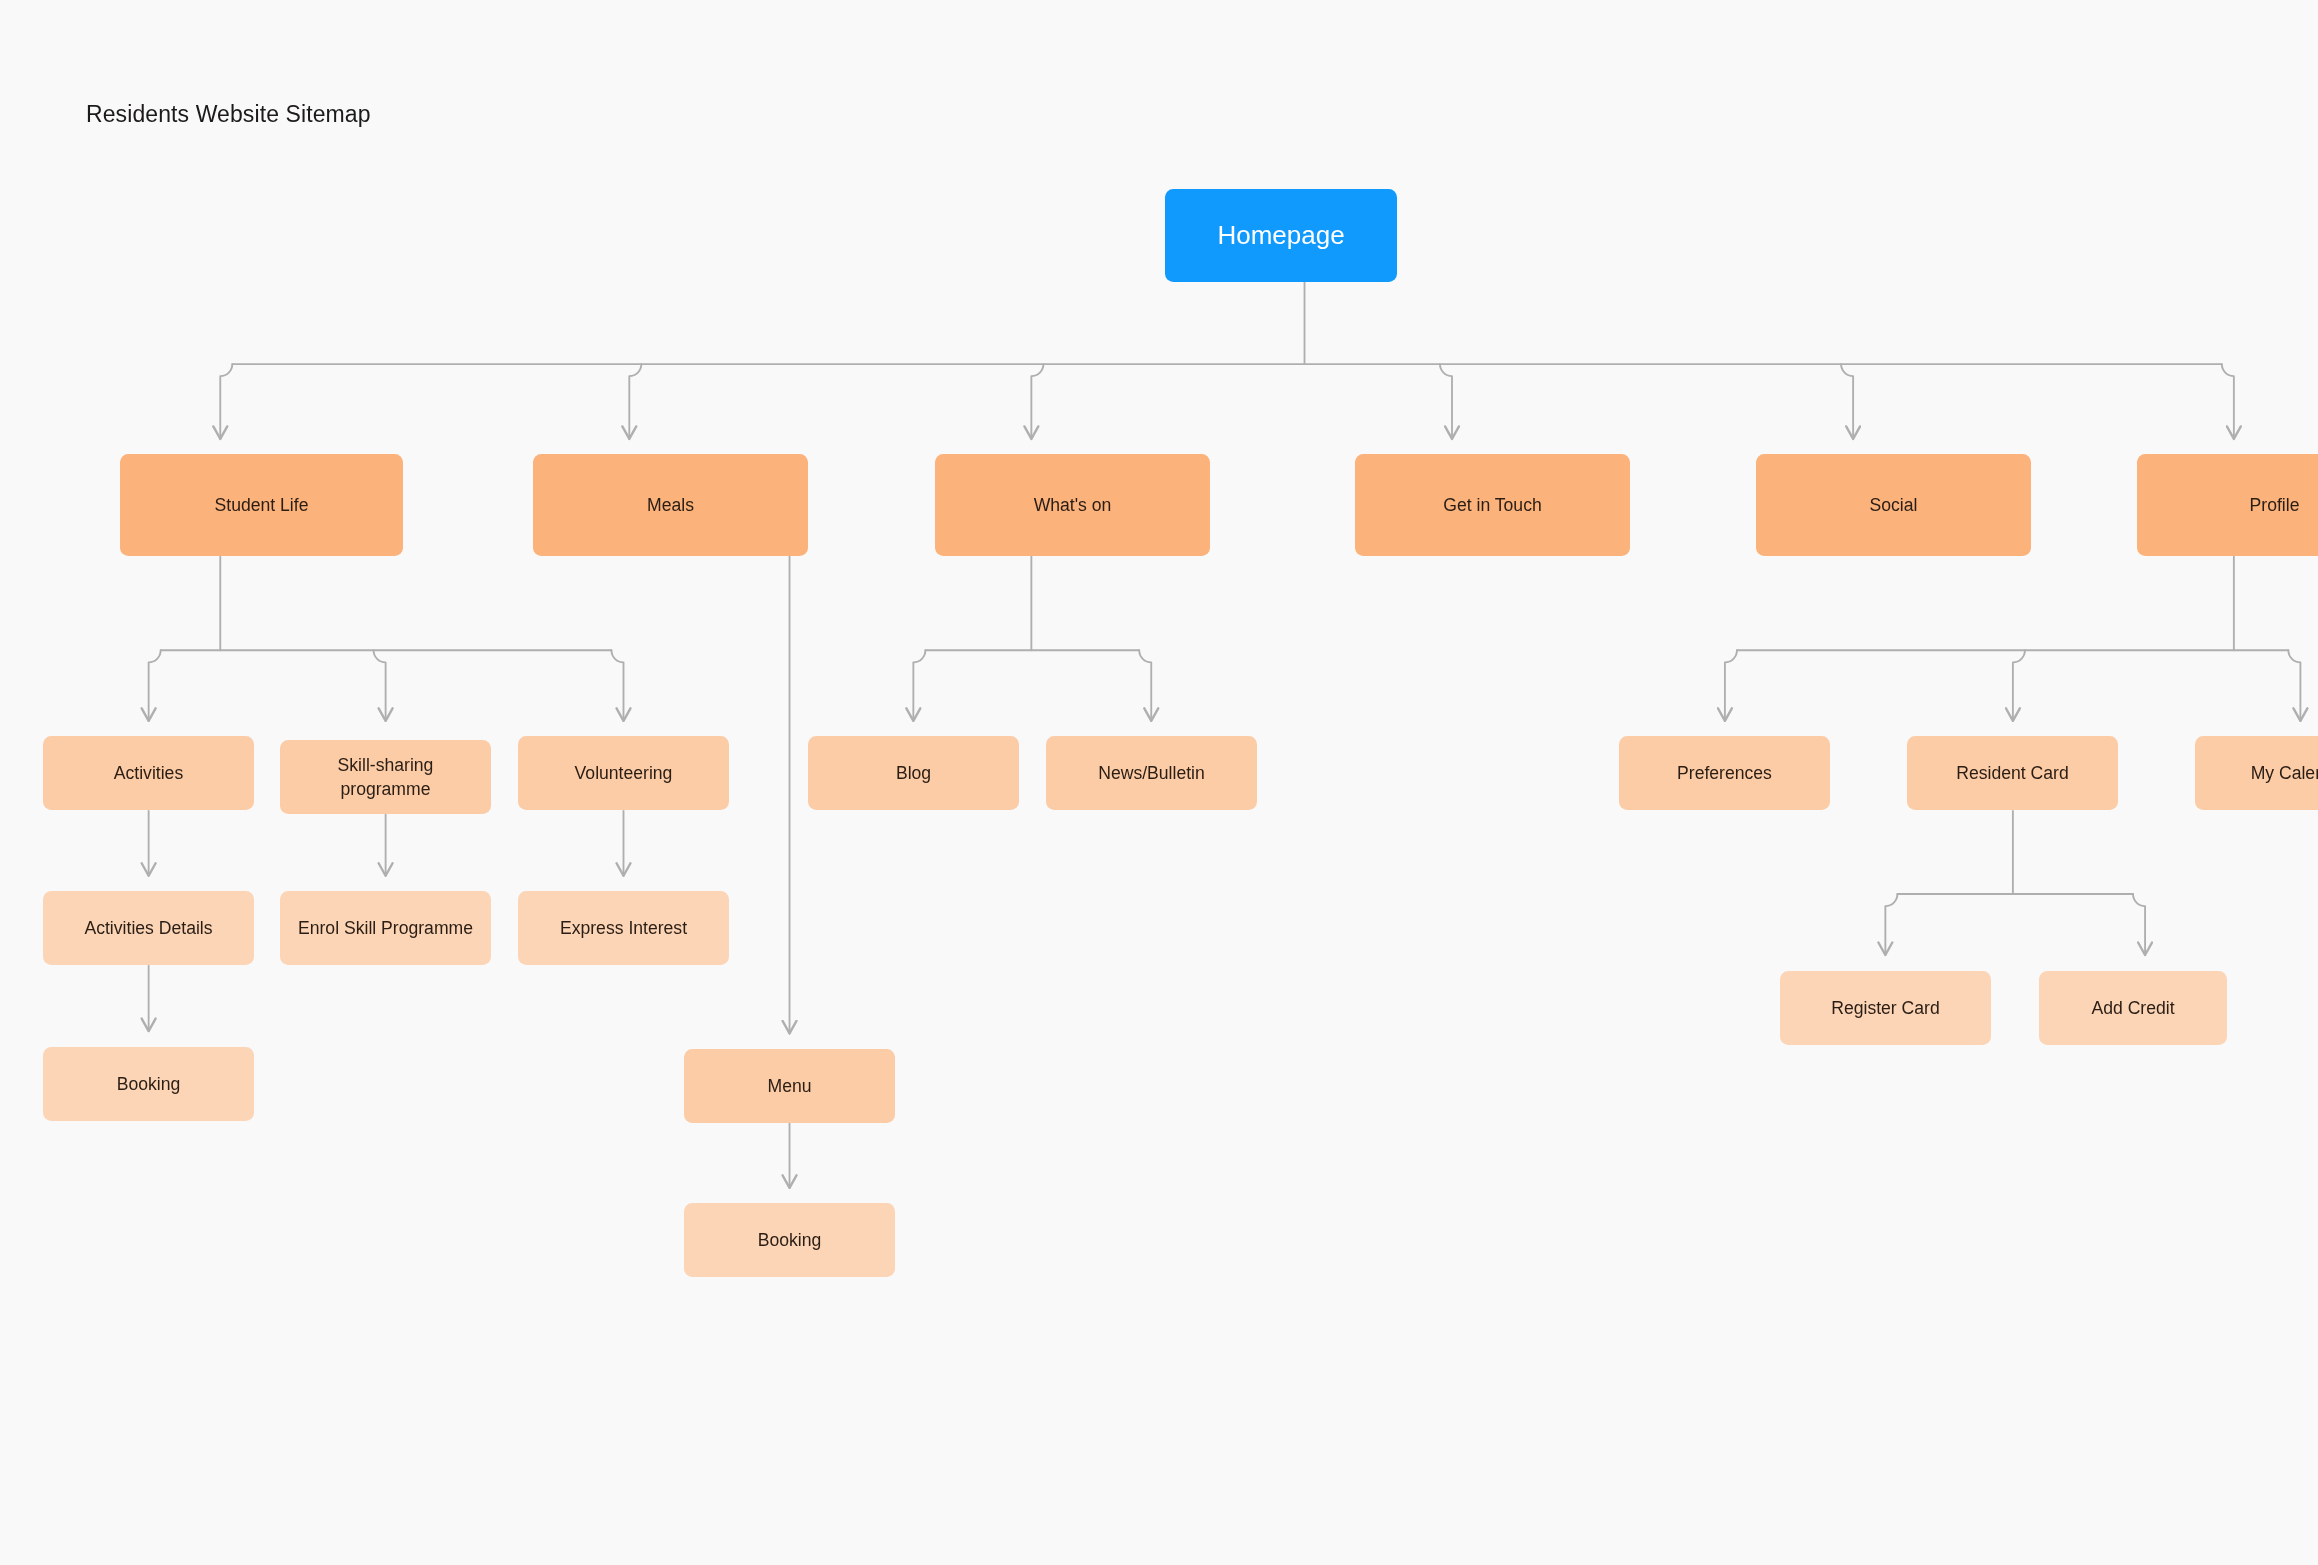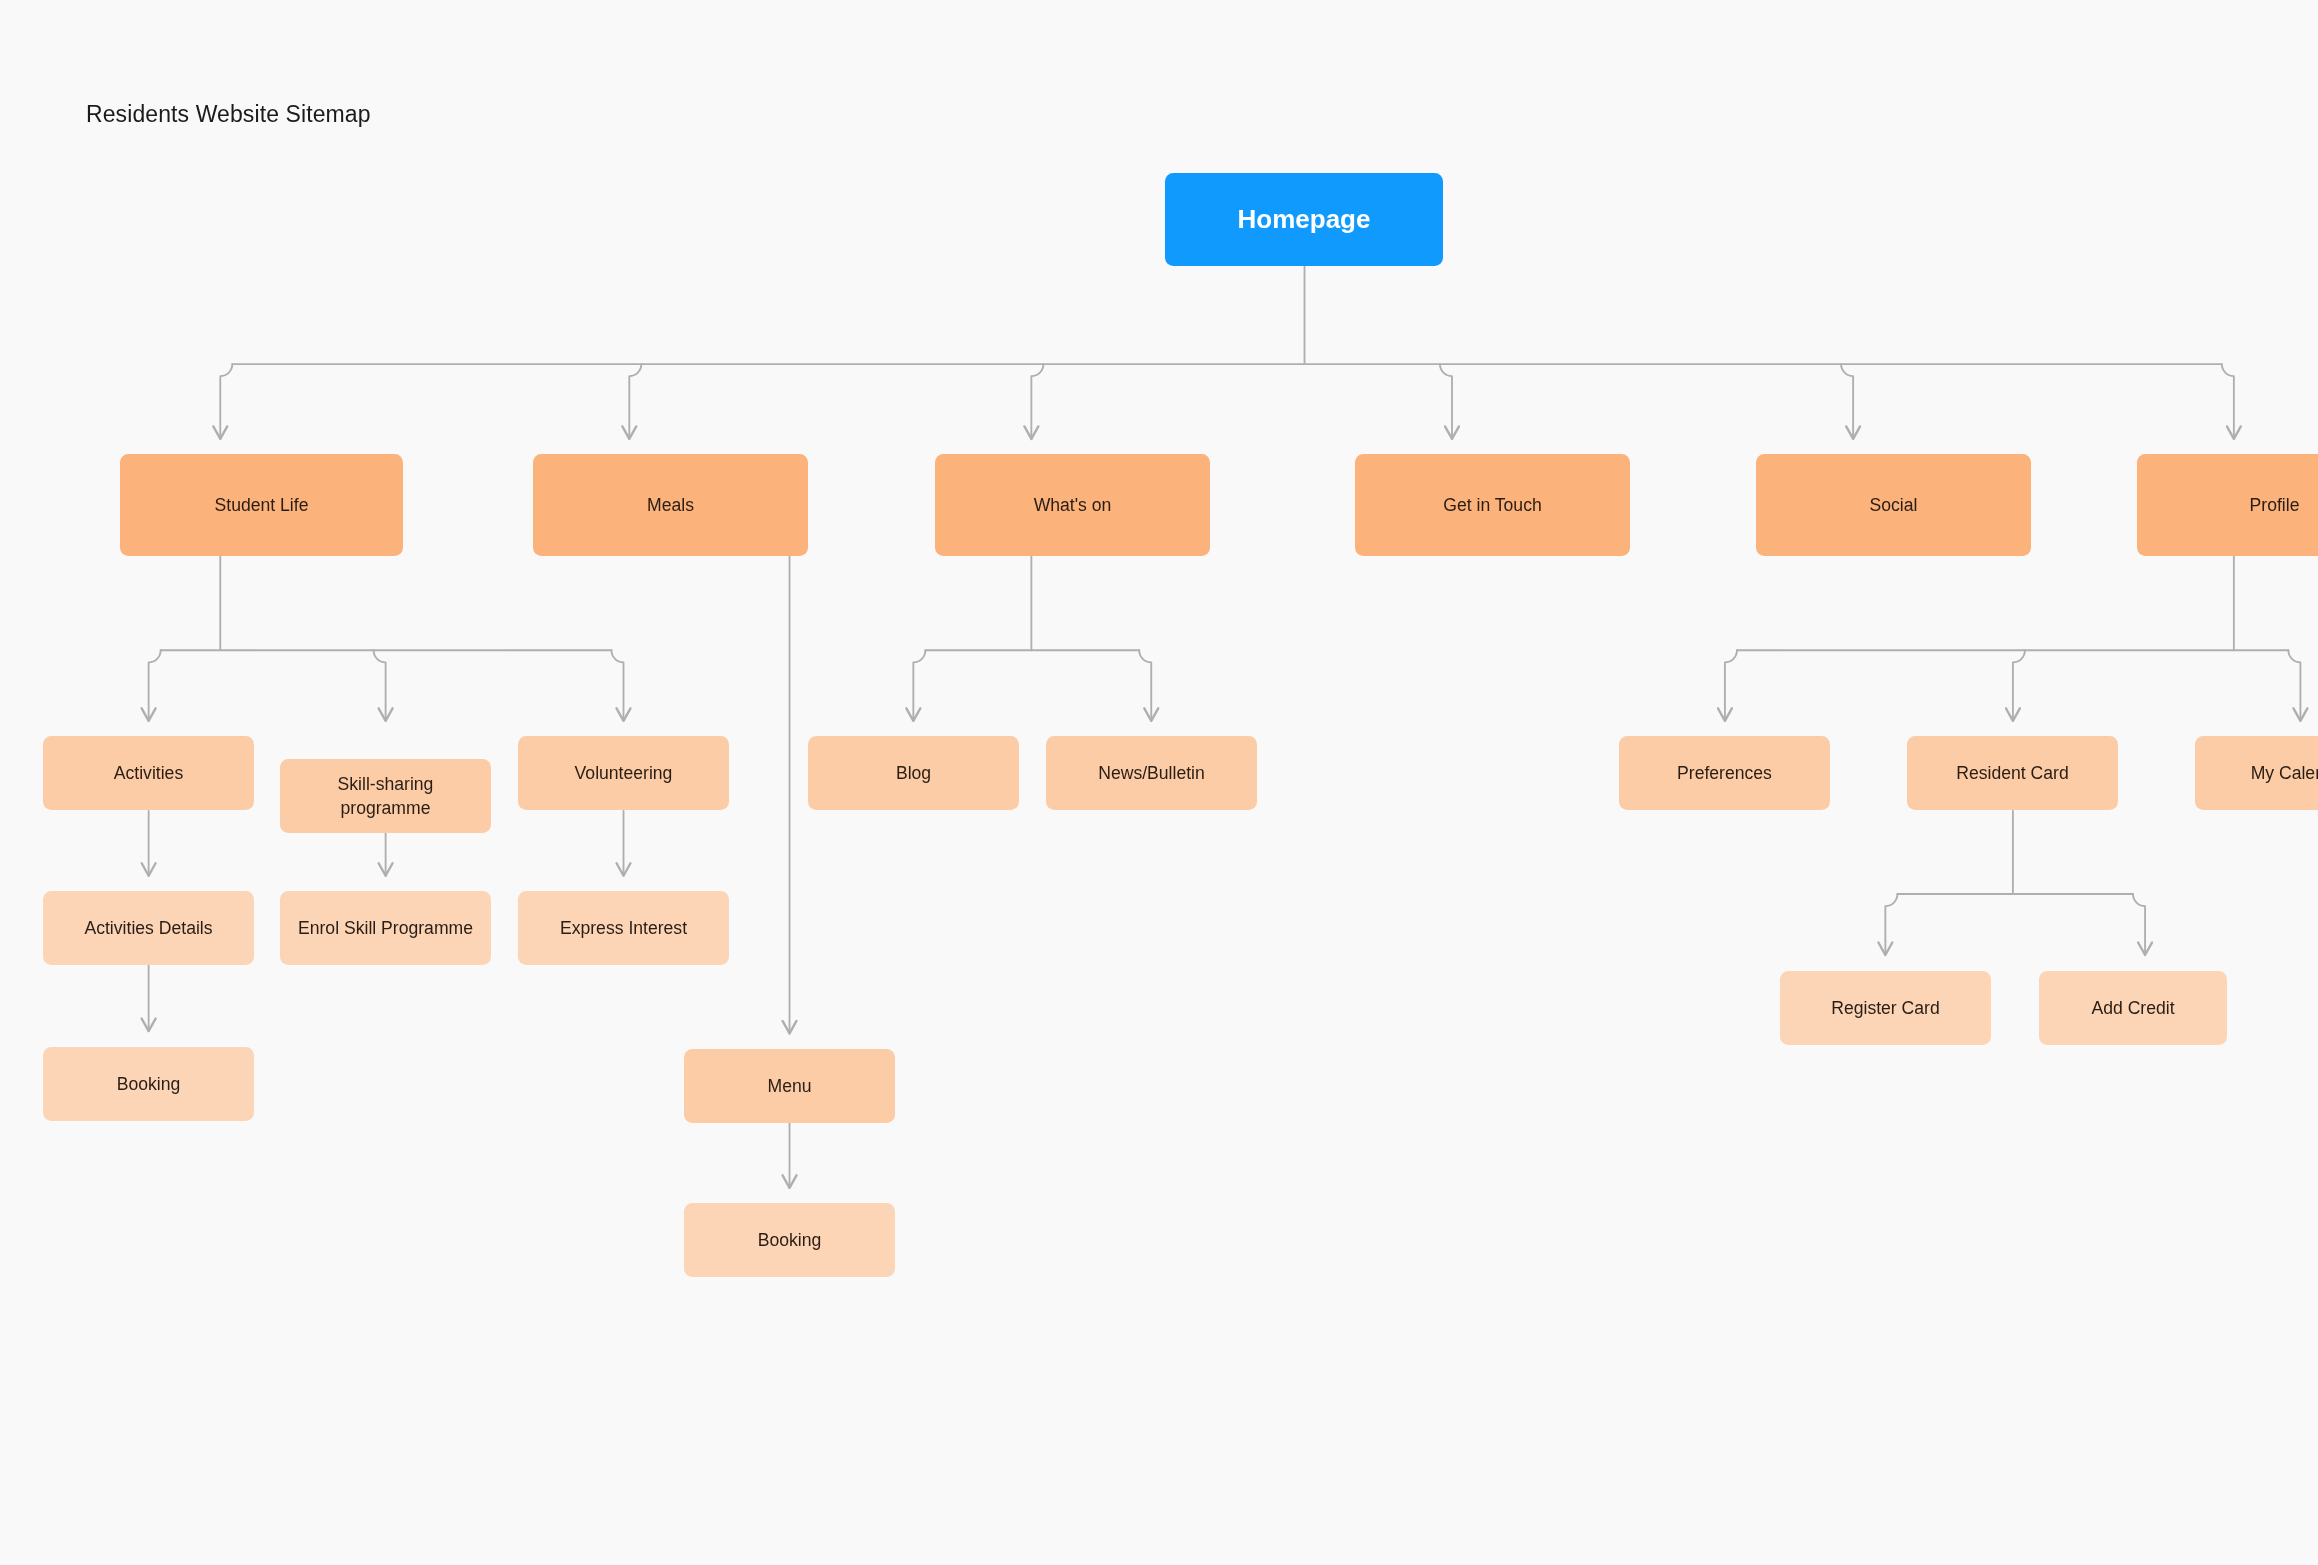--- a/index.html
+++ b/index.html
@@ -119,21 +119,21 @@
         <path d="M 320.5 2082 V 2223" marker-end="url(#arrowhead)"></path>
         <path d="M 1702.5 2422 V 2561" marker-end="url(#arrowhead)"></path>
         <path d="M 4340.5 1748 V 1927.4"></path>
         <path d="M 4091.5 1927.4 H 4599.5"></path>
         <path d="M 4091.5 1927.4 A 26 26 0 0 1 4065.5 1953.4 V 2059" marker-end="url(#arrowhead)"></path>
         <path d="M 4599.5 1927.4 A 26 26 0 0 0 4625.5 1953.4 V 2059" marker-end="url(#arrowhead)"></path>
       </g>
   </svg>
 
   <div id="nodes">
-      <div class="node root" style="left: 1165px; top: 173px; width: 278px; height: 93px; font-weight: bold;">
+      <div class="node root" style="left: 1165px; top: 189px; width: 232px; height: 93px;">
         <span class="label">Homepage</span>
       </div>
       <div class="node lvl2" style="left: 79px; top: 454px; width: 283px; height: 102px;">
         <span class="label">Student Life</span>
       </div>
       <div class="node lvl2" style="left: 492px; top: 454px; width: 275px; height: 102px;">
         <span class="label">Meals</span>
       </div>
       <div class="node lvl2" style="left: 894px; top: 454px; width: 275px; height: 102px;">
         <span class="label">What's on</span>
@@ -143,21 +143,21 @@
       </div>
       <div class="node lvl2" style="left: 1715px; top: 454px; width: 275px; height: 102px;">
         <span class="label">Social</span>
       </div>
       <div class="node lvl2" style="left: 2096px; top: 454px; width: 275px; height: 102px;">
         <span class="label">Profile</span>
       </div>
       <div class="node lvl3" style="left: 43px; top: 736px; width: 211px; height: 74px;">
         <span class="label">Activities</span>
       </div>
-      <div class="node lvl3" style="left: 280px; top: 759px; width: 211px; height: 74px;">
+      <div class="node lvl3" style="left: 280px; top: 740px; width: 211px; height: 74px;">
         <span class="label">Skill-sharing
 programme</span>
       </div>
       <div class="node lvl3" style="left: 518px; top: 736px; width: 211px; height: 74px;">
         <span class="label">Volunteering</span>
       </div>
       <div class="node lvl3" style="left: 684px; top: 1049px; width: 211px; height: 74px;">
         <span class="label">Menu</span>
       </div>
       <div class="node lvl3" style="left: 808px; top: 736px; width: 211px; height: 74px; text-align: right;">

